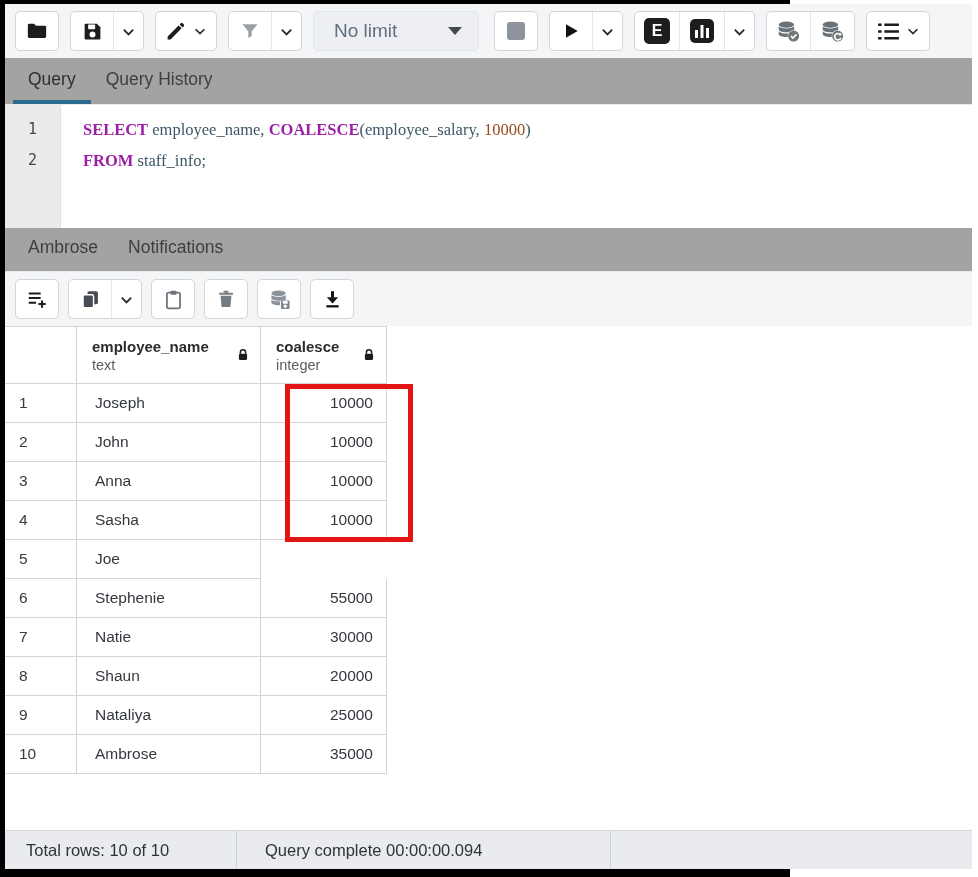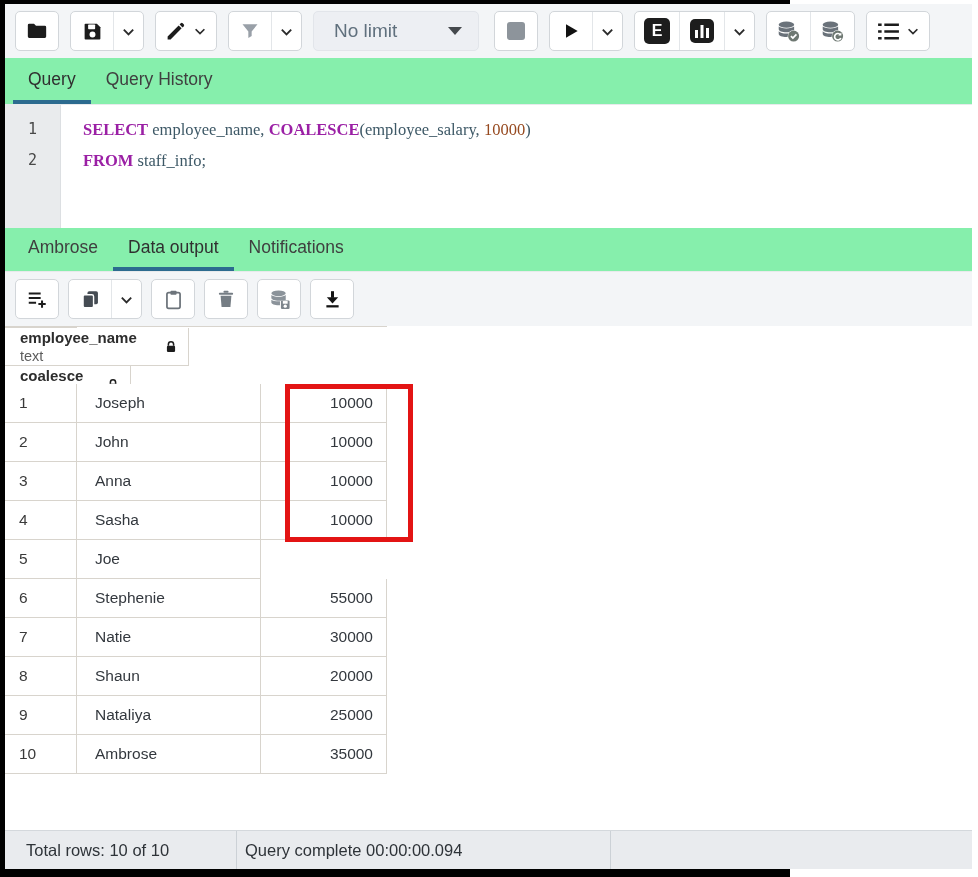--- a/index.html
+++ b/index.html
@@ -20,21 +20,21 @@
                   border-radius:5px; display:flex; align-items:center; justify-content:space-between;
                   padding:0 16px 0 20px; cursor:pointer; }
   .limit-text { color:#60707d; font-size:19px; }
   .caret-down { width:0; height:0; border-left:7px solid transparent; border-right:7px solid transparent;
                 border-top:8px solid #45494d; }
   .stop-square { width:18px; height:18px; background:#8d949b; border-radius:3px; }
   .badge-e { width:26px; height:26px; background:#1d1d1d; border-radius:5px; color:#fff;
              font-weight:bold; font-size:16px; display:flex; align-items:center; justify-content:center; }
 
   
-  .tabbar { height:47px; background:#86efac; display:flex; align-items:stretch; padding:0 8px;
+  .tabbar { height:47px; background:#a3a3a3; display:flex; align-items:stretch; padding:0 8px;
             border-bottom:1px solid #e8eaec; flex-shrink:0; }
   .tabbar.second { height:44px; }
   .tab { display:flex; align-items:center; padding:0 15px; font-size:17.5px; color:#3f3f3f;
          border-bottom:4px solid transparent; cursor:pointer; }
   .tab.active { border-bottom-color:#2c6b8f; color:#303030; }
 
   
   .editor { height:123px; display:flex; flex-shrink:0; background:#fff; }
   .gutter { width:56px; background:#e9ebed; border-right:1px solid #dcdfe2; padding-top:9px;
             font-family:"DejaVu Sans Mono", monospace; }
@@ -46,41 +46,41 @@
   .tok-num { color:#96491f; }
   .tok-punc{ color:#3d5866; }
 
   
   .grid-toolbar { height:54px; background:#f3f5f7; display:flex; align-items:center;
                   padding:0 10px; gap:9px; flex-shrink:0; }
 
   
   .grid-region { flex:1; position:relative; background:#fff; overflow:hidden; }
   .grid-table { width:382px; border-top:1px solid #d8d4cd; }
-  .grid-header { display:flex; height:57px;flex-direction:column; }
+  .grid-header { display:flex; height:57px; }
   .gh-cell { border-right:1px solid #d8d4cd; border-bottom:1px solid #d8d4cd; background:#fff;
              display:flex; align-items:center; justify-content:space-between; padding:0 10px 0 15px; }
   .gh-cell.rownum { width:72px; padding:0; }
   .gh-cell.c-name { width:184px; }
   .gh-cell.c-val  { width:126px; }
   .gh-name { font-weight:bold; font-size:15px; color:#2d2d2d; line-height:19px; }
   .gh-type { font-size:14.5px; color:#5c5c5c; line-height:18px; }
   .grid-row { display:flex; height:39px; }
   .grid-cell { border-right:1px solid #d8d4cd; border-bottom:1px solid #d8d4cd;
                display:flex; align-items:center; font-size:15.5px; color:#33383e; background:#fff; }
   .grid-cell.num  { width:72px;  padding-left:14px; color:#3a3a3a; }
   .grid-cell.name { width:184px; padding-left:18px; }
   .grid-cell.value{ width:126px; justify-content:flex-end; padding-right:13px; }
   .highlight-rect { position:absolute; left:280px; top:58px; width:128px; height:158px;
                     border:5px solid #e31414; pointer-events:none; }
 
   
   .statusbar { height:39px; background:#e9ebee; border-top:1px solid #d4d8dc; display:flex;
                align-items:stretch; flex-shrink:0; font-size:16.5px; color:#2e3338; }
-  .status-seg { display:flex; align-items:center; padding:0 8px; border-right:1px solid #ccd1d6; }
+  .status-seg { display:flex; align-items:center; padding:0 28px; border-right:1px solid #ccd1d6; }
   .status-seg.first { width:232px; padding-left:21px; }
   .status-seg.second { width:374px; }
   .icon { display:flex; align-items:center; justify-content:center; }
 </style>
 </head>
 <body>
 
 <div class="frame">
 <div class="inner">
 
@@ -258,23 +258,20 @@
         </div>
     <div class="code-area">
           <div class="code-line"><span class="tok-kw">SELECT</span><span class="tok-id"> employee_name, </span><span class="tok-kw">COALESCE</span><span class="tok-punc">(</span><span class="tok-id">employee_salary, </span><span class="tok-num">10000</span><span class="tok-punc">)</span></div>
           <div class="code-line"><span class="tok-kw">FROM</span><span class="tok-id"> staff_info;</span></div>
         </div>
   </div>
 
   <div class="tabbar second">
     <div class="tab">
       <span>Ambrose</span>
-    </div>
-    <div class="tab active">
-      <span>Data output</span>
     </div>
     <div class="tab">
       <span>Notifications</span>
     </div>
   </div>
 
   <div class="grid-toolbar">
     <div class="btn-group">
       <div class="tbtn">
         <span class="icon">

